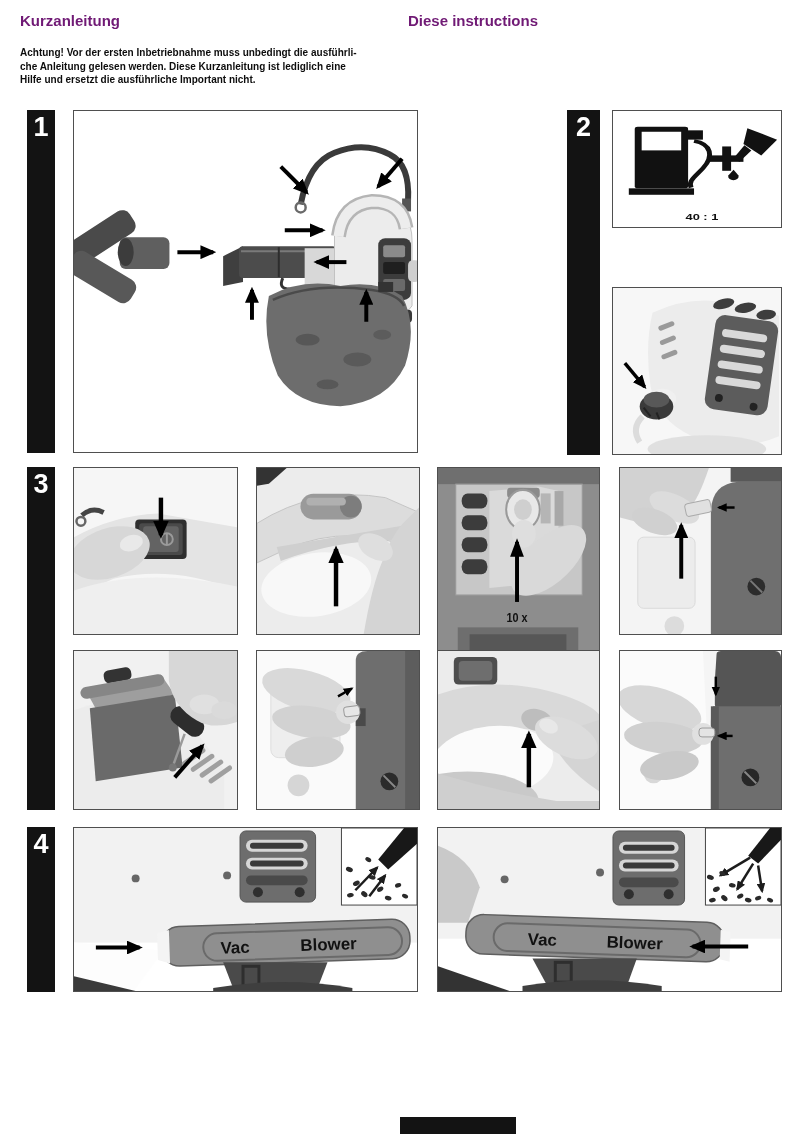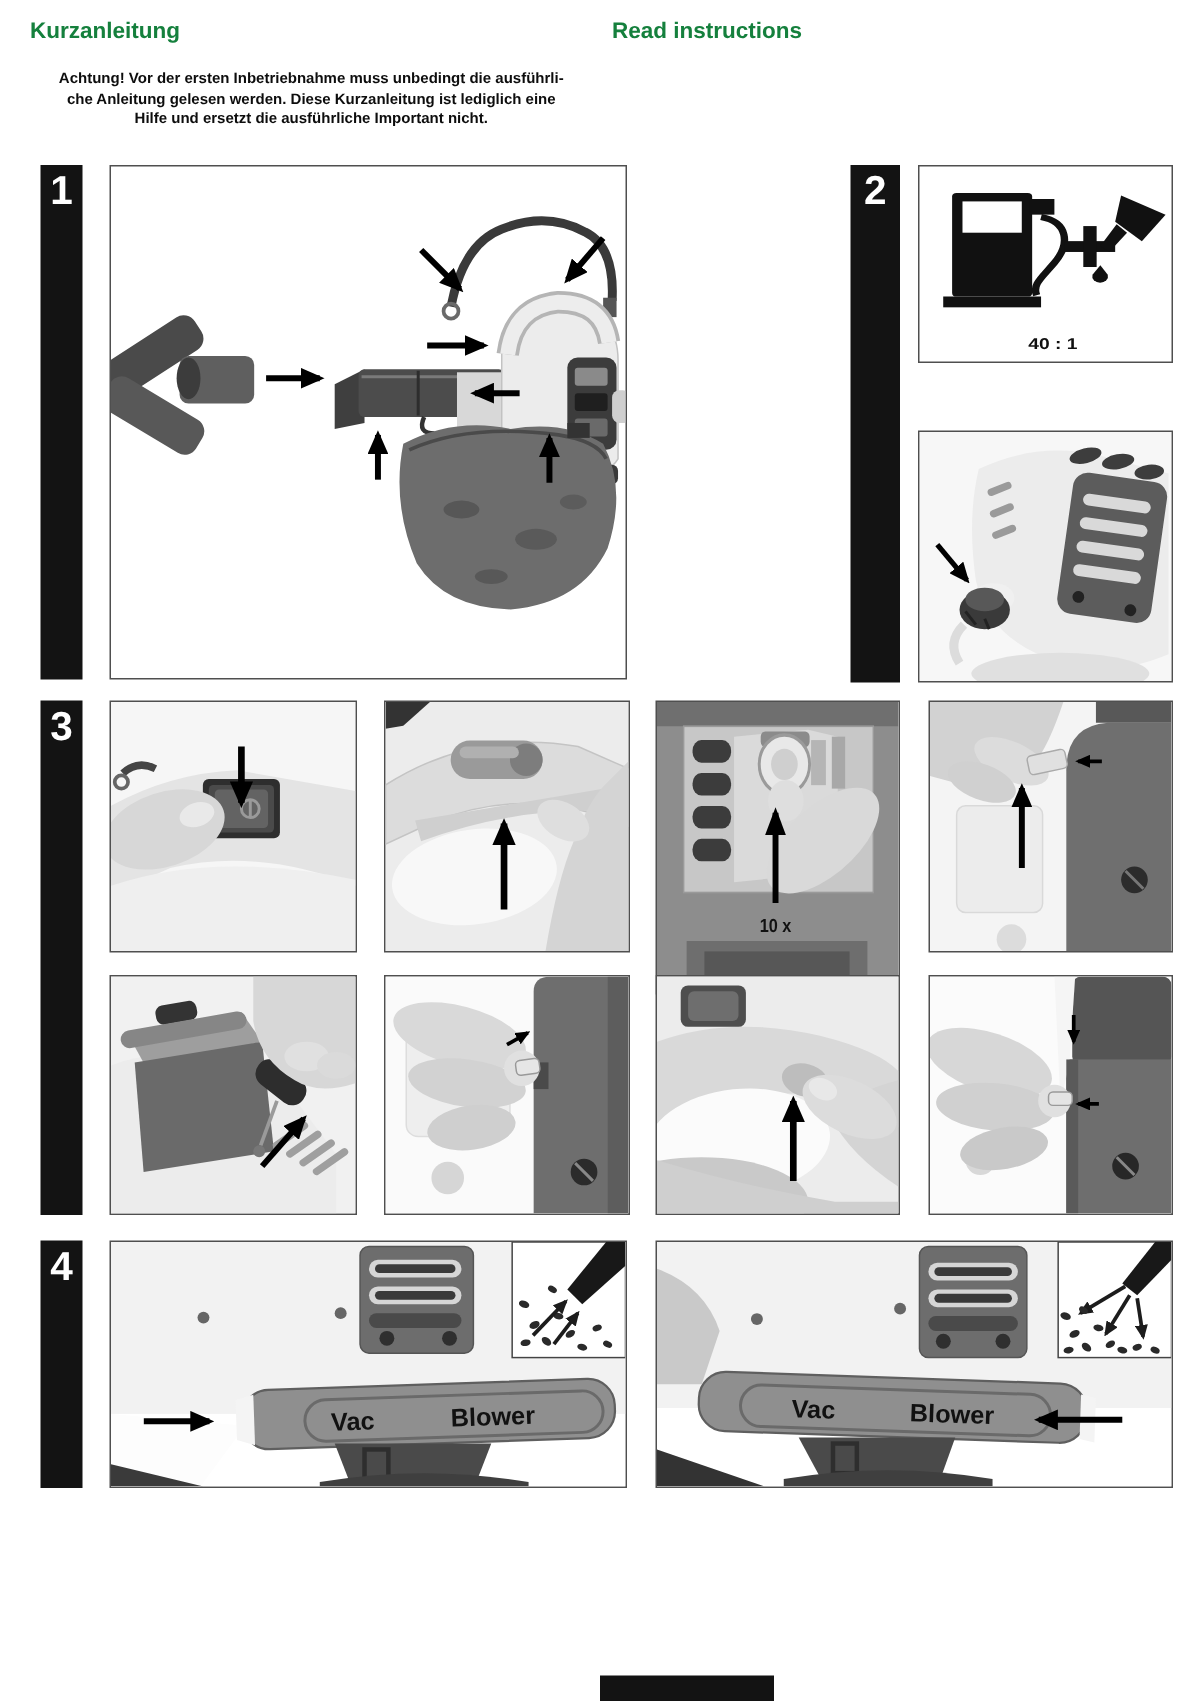--- a/index.html
+++ b/index.html
@@ -1,21 +1,21 @@
 <!DOCTYPE html>
 <html><head>
 <meta charset="utf-8">
 <style>
   html,body{margin:0;padding:0;background:#fff;}
   .page{position:relative;width:802px;height:1134px;background:#fff;overflow:hidden;
         font-family:"Liberation Sans","DejaVu Sans",sans-serif;color:#111;}
   .abs{position:absolute;}
-  .col-title{font-size:15px;font-weight:bold;margin:0;color:#15803d;}
+  .col-title{font-size:15px;font-weight:bold;margin:0;color:#701a75;}
   .col-body{margin-top:17px;font-size:10px;font-weight:bold;line-height:13.5px;color:#0d0d0d;}
-  .col-body div{white-space:nowrap;text-align:center;}
+  .col-body div{white-space:nowrap;}
   .bar{background:#131313;color:#fff;text-align:center;font-weight:bold;
        font-size:27px;line-height:1;padding-top:4px;box-sizing:border-box;}
   .panel{border:1px solid #4f4f4f;background:#fff;box-sizing:border-box;overflow:hidden;}
   .panel svg{display:block;width:100%;height:100%;}
   svg text{font-family:"Liberation Sans","DejaVu Sans",sans-serif;font-weight:bold;fill:#111;}
   .footer-mark{background:#131313;}
 </style>
 </head>
 <body>
 
@@ -34,21 +34,21 @@
 
   <div class="abs" style="left:20px;top:12px;width:375px;">
     <h1 class="col-title">Kurzanleitung</h1>
     <div class="col-body">
       <div>Achtung! Vor der ersten Inbetriebnahme muss unbedingt die ausführli-</div>
       <div>che Anleitung gelesen werden. Diese Kurzanleitung ist lediglich eine</div>
       <div>Hilfe und ersetzt die ausführliche Important nicht.</div>
     </div>
   </div>
   <div class="abs" style="left:408px;top:12px;width:380px;">
-    <h1 class="col-title">Read instructions</h1>
+    <h1 class="col-title">Diese instructions</h1>
   </div>
 
   <div class="abs bar" style="left:27px;top:110px;width:28px;height:343px;">
     <span>1</span>
   </div>
 
   <div class="abs panel" style="left:73px;top:110px;width:345px;height:343px;">
     <svg viewBox="0 0 345 343" preserveAspectRatio="none">
 
       <g>
@@ -101,21 +101,21 @@
       </g>
       <line x1="179" y1="210" x2="179" y2="180" stroke="#000" stroke-width="4" marker-end="url(#ah)"></line>
       <line x1="294" y1="212" x2="294" y2="182" stroke="#000" stroke-width="4" marker-end="url(#ah)"></line>
     </svg>
   </div>
 
   <div class="abs bar" style="left:567px;top:110px;width:33px;height:345px;">
     <span>2</span>
   </div>
 
-  <div class="abs panel" style="left:612px;top:110px;width:170px;height:132px;">
+  <div class="abs panel" style="left:612px;top:110px;width:170px;height:118px;">
     <svg viewBox="0 0 170 162" preserveAspectRatio="none">
       <g>
         <rect x="22" y="22" width="54" height="86" rx="3" fill="#111"></rect>
         <rect x="29" y="29" width="40" height="26" fill="#fff"></rect>
         <rect x="16" y="108" width="66" height="9" fill="#111"></rect>
         <rect x="74" y="27" width="17" height="13" fill="#111"></rect>
         <path d="M82,42 C100,46 102,64 91,80 C82,93 76,98 79,107" stroke="#111" stroke-width="5" fill="none"></path>
       </g>
       <g>
         <rect x="98" y="62" width="34" height="9" fill="#111"></rect>

